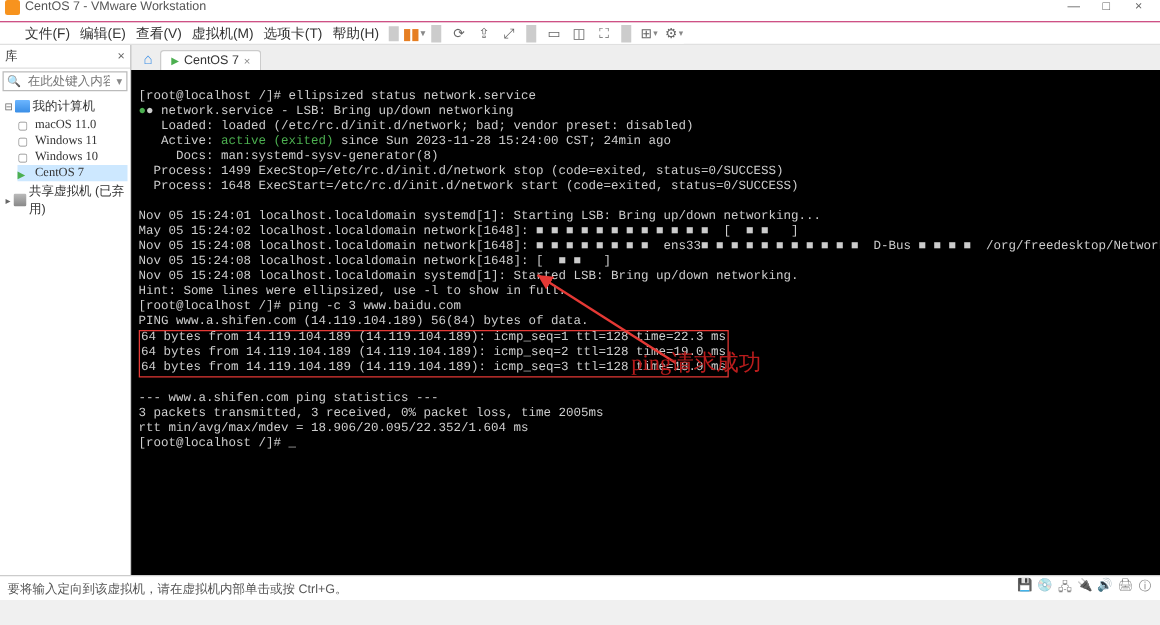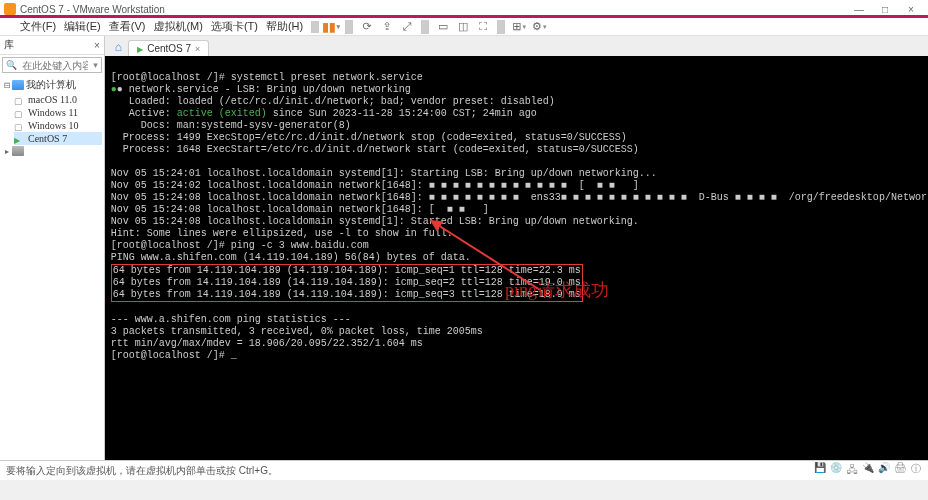--- a/index.html
+++ b/index.html
@@ -1,17 +1,17 @@
 <!DOCTYPE html>
 <html><head>
 <meta charset="utf-8">
 <style>
   * { margin: 0; padding: 0; box-sizing: border-box; }
   body { font-family: "Microsoft YaHei", Tahoma, sans-serif; font-size: 11px; background: #f0f0f0; color: #333; width: 928px; height: 500px; overflow: hidden; position: relative; }
-  .titlebar { height: 18px; display: flex; align-items: flex-end; padding: 0 4px; background: #fff; border-bottom: 3px solid #be185d; }
+  .titlebar { height: 18px; display: flex; align-items: flex-start; padding: 0 4px; background: #fff; border-bottom: 1px solid #be185d; }
   .titlebar .icon { width: 12px; height: 12px; background: #f7931e; border-radius: 2px; margin-right: 4px; }
   .titlebar .title { flex: 1; font-size: 10px; color: #555; }
   .titlebar .winbtn { width: 26px; text-align: center; font-size: 10px; color: #666; cursor: pointer; }
   .menubar { height: 18px; display: flex; align-items: center; background: #fff; padding: 0 16px; border-bottom: 1px solid #e0e0e0; font-size: 11px; }
   .menubar span { padding: 0 4px; cursor: pointer; }
   .toolbar { height: 20px; display: flex; align-items: center; background: #fff; padding: 2px 4px; gap: 4px; }
   .toolbar .sep { width: 1px; height: 14px; background: #ccc; margin: 0 2px; }
   .toolbar .btn { width: 16px; height: 16px; display: flex; align-items: center; justify-content: center; font-size: 11px; color: #666; cursor: pointer; border-radius: 2px; }
   .toolbar .pause { color: #e67e22; font-weight: bold; font-size: 12px; }
   .toolbar .drop::after { content: "▾"; font-size: 7px; margin-left: 1px; color: #888; }
@@ -111,44 +111,45 @@
             <span>Windows 10</span>
           </div>
         <div class="row selected">
             <span class="ticon vm-on"></span>
             <span>CentOS 7</span>
           </div>
       </div>
       <div class="row">
         <span class="exp">▸</span>
         <span class="ticon pc" style="background:linear-gradient(#bbb,#888)"></span>
+        <span>共享虚拟机 (已弃用)</span>
       </div>
     </div>
   </div>
 
   <div class="content">
     <div class="tabbar">
       <span style="padding:2px 6px;color:#3a8ee6;font-size:12px;cursor:pointer">⌂</span>
       <div class="tab">
         <span class="ticon vm-on"></span>
         <span>CentOS 7</span>
         <span class="x">×</span>
       </div>
     </div>
     <div class="terminal">
-<span>[root@localhost /]# </span><span>systemctl preset network.service</span>
+<span>[root@localhost /]# </span><span>ellipsized status network.service</span>
 <span class="green">●</span><span style="display:inline">● network.service - LSB: Bring up/down networking</span>
 <span>   Loaded: loaded (/etc/rc.d/init.d/network; bad; vendor preset: disabled)</span>
 <span>   Active: </span><span class="green">active (exited)</span><span> since Sun 2023-11-28 15:24:00 CST; 24min ago</span>
 <span>     Docs: man:systemd-sysv-generator(8)</span>
 <span>  Process: 1499 ExecStop=/etc/rc.d/init.d/network stop (code=exited, status=0/SUCCESS)</span>
 <span>  Process: 1648 ExecStart=/etc/rc.d/init.d/network start (code=exited, status=0/SUCCESS)</span>
 
 <span>Nov 05 15:24:01 localhost.localdomain systemd[1]: Starting LSB: Bring up/down networking...</span>
-<span>Nov 05 15:24:02 localhost.localdomain network[1648]: ■ ■ ■ ■ ■ ■ ■ ■ ■ ■ ■ ■  [  ■ ■   ]</span>
+<span>May 05 15:24:02 localhost.localdomain network[1648]: ■ ■ ■ ■ ■ ■ ■ ■ ■ ■ ■ ■  [  ■ ■   ]</span>
 <span>Nov 05 15:24:08 localhost.localdomain network[1648]: ■ ■ ■ ■ ■ ■ ■ ■  ens33■ ■ ■ ■ ■ ■ ■ ■ ■ ■ ■  D-Bus ■ ■ ■ ■  /org/freedesktop/NetworkManager/ActiveConnection/2■</span>
 <span>Nov 05 15:24:08 localhost.localdomain network[1648]: [  ■ ■   ]</span>
 <span>Nov 05 15:24:08 localhost.localdomain systemd[1]: Started LSB: Bring up/down networking.</span>
 <span>Hint: Some lines were ellipsized, use -l to show in full.</span>
 <span>[root@localhost /]# </span><span>ping -c 3 www.baidu.com</span>
 <span>PING www.a.shifen.com (14.119.104.189) 56(84) bytes of data.</span>
 <span class="box-red"><span>64 bytes from 14.119.104.189 (14.119.104.189): icmp_seq=1 ttl=128 time=22.3 ms</span>
 <span>64 bytes from 14.119.104.189 (14.119.104.189): icmp_seq=2 ttl=128 time=19.0 ms</span>
 <span>64 bytes from 14.119.104.189 (14.119.104.189): icmp_seq=3 ttl=128 time=18.9 ms</span></span>
 

